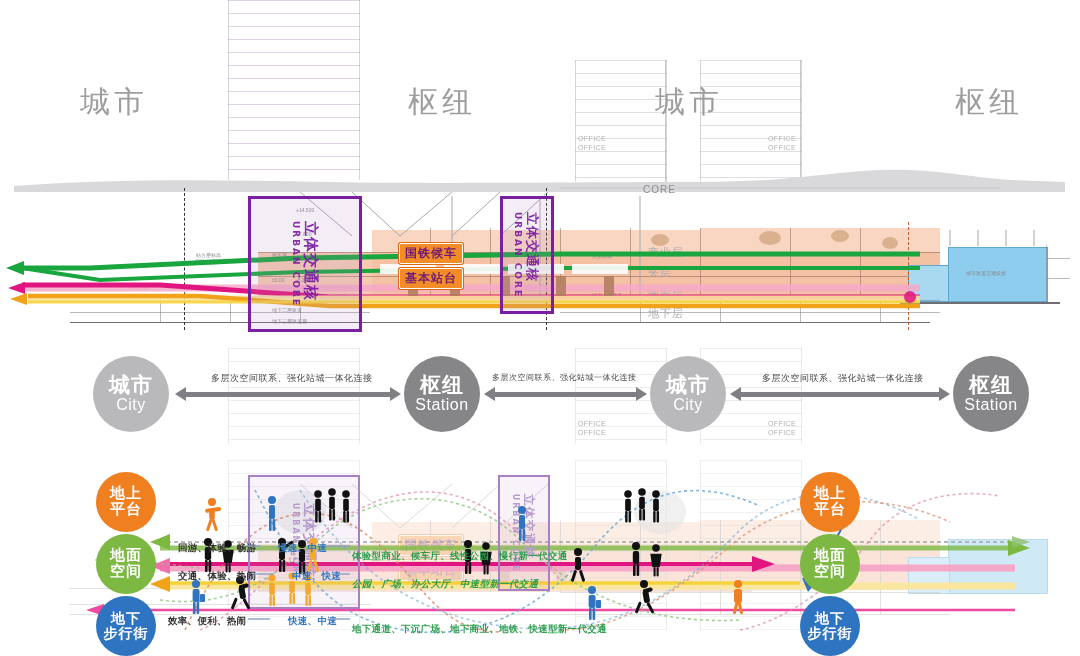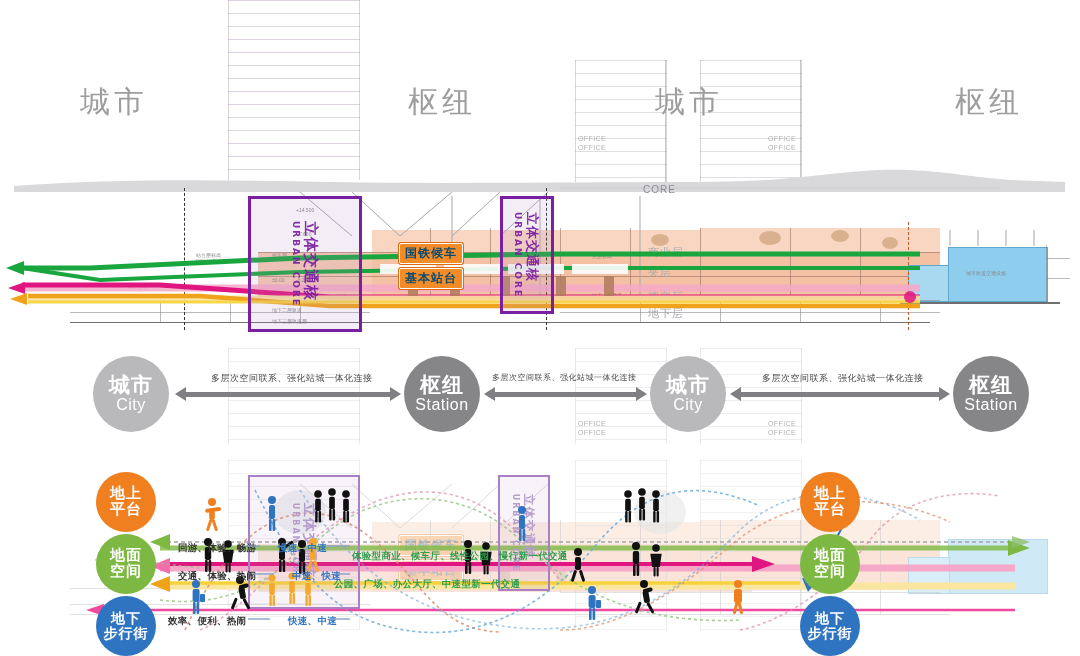--- a/index.html
+++ b/index.html
@@ -68,21 +68,21 @@
   .ucore .vtxt{
     position:absolute;left:50%;top:50%;
     transform:translate(-50%,-50%) rotate(90deg);
     white-space:nowrap;font-size:15px;font-weight:700;color:#7b1fa2;
     letter-spacing:1px;opacity:.92;
   }
   .ucore .vtxt small{display:block;font-size:9px;letter-spacing:2px;font-weight:700;}
 
   
   .otag{
-    position:absolute;background:#f28c28;color:#0c4a6e;border:1px solid #fff;
+    position:absolute;background:#f28c28;color:#701a75;border:1px solid #fff;
     font-size:12px;font-weight:700;padding:1px 5px;border-radius:2px;
     white-space:nowrap;letter-spacing:1px;box-shadow:0 0 0 1px #e06a10;
   }
 
   
   .circ{
     position:absolute;border-radius:50%;
     display:flex;flex-direction:column;align-items:center;justify-content:center;
     color:#fff;line-height:1.02;
   }
@@ -667,24 +667,25 @@
         <rect x="2" y="18" width="3" height="12" rx="1.4" transform="rotate(18)"></rect>
       </g>
     </svg>
 
     <div class="rowtxt t-dark cjk" style="left:178px;top:82px;">回游、体验、畅游</div>
     <div class="rowtxt t-blue cjk" style="left:262px;top:82px;">慢速、中速</div>
     <div class="rowtxt t-green cjk" style="left:352px;top:82px;">体验型商业、候车厅、线性公园、慢行新一代交通</div>
 
     <div class="rowtxt t-dark cjk" style="left:178px;top:110px;">交通、体验、热闹</div>
     <div class="rowtxt t-blue cjk" style="left:276px;top:110px;">中速、快速</div>
-    <div class="rowtxt t-green cjk" style="left:334px;top:110px;">公园、广场、办公大厅、中速型新一代交通</div>
+    <div class="rowtxt t-green cjk" style="left:352px;top:110px;font-style:italic;">公园、广场、办公大厅、中速型新一代交通</div>
 
     <div class="rowtxt t-dark cjk" style="left:168px;top:155px;">效率、便利、热闹</div>
     <div class="rowtxt t-blue cjk" style="left:272px;top:155px;">快速、中速</div>
+    <div class="rowtxt t-green cjk" style="left:352px;top:155px;">地下通道、下沉广场、地下商业、地铁、快速型新一代交通</div>
 
     <svg class="overlay" width="1080" height="196">
       <g stroke="#8aa0c8" stroke-width="1.4">
         <path d="M246,86 L260,86"></path>
           <path d="M326,86 L350,86"></path>
         <path d="M254,114 L274,114"></path>
           <path d="M338,114 L350,114"></path>
         <path d="M248,159 L270,159"></path>
           <path d="M330,159 L350,159"></path>
       </g>

